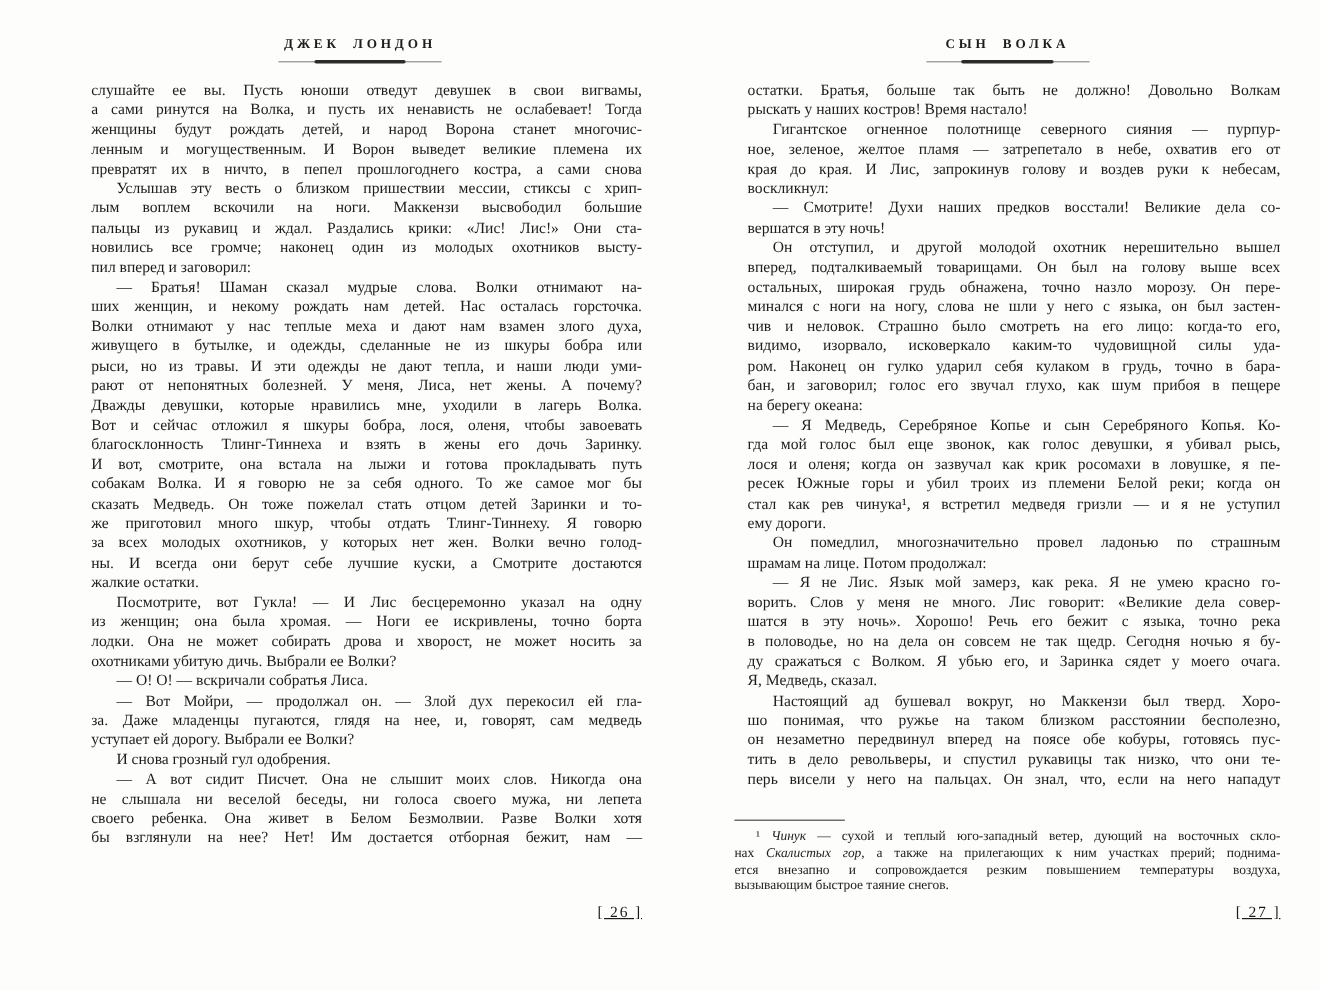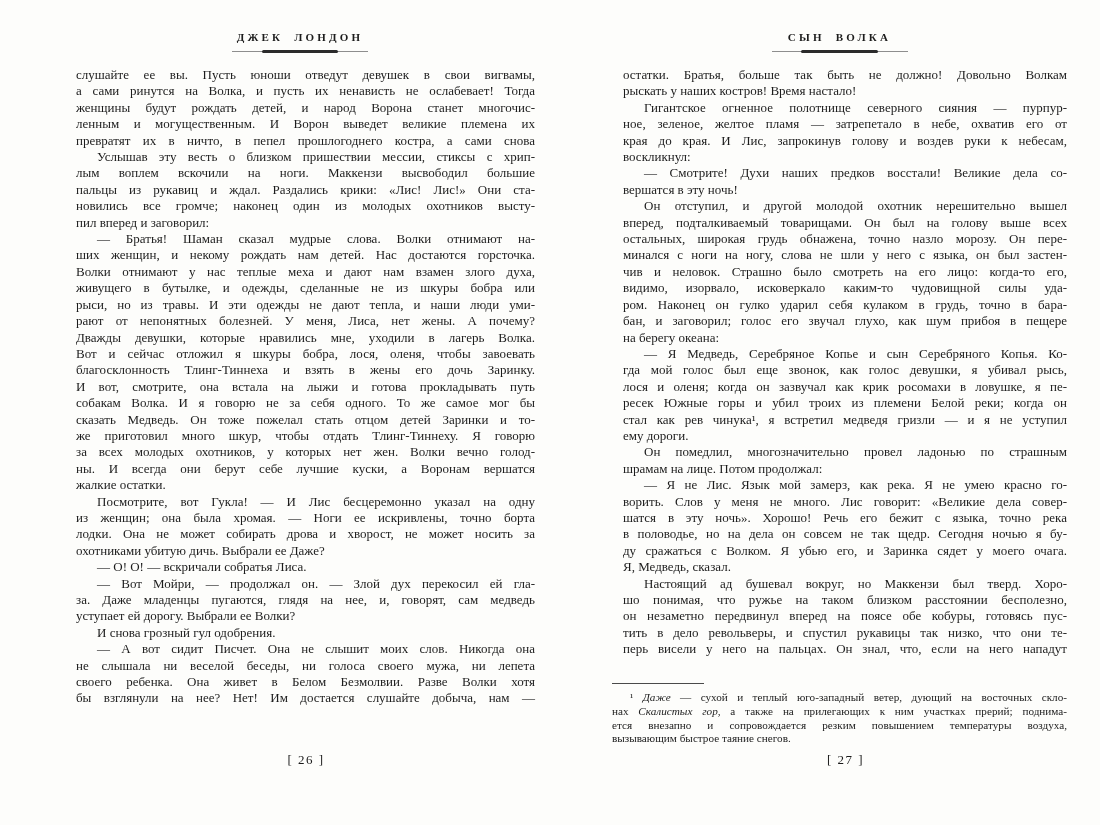--- a/index.html
+++ b/index.html
@@ -32,22 +32,22 @@
   }
   .tline.end{text-align-last:left;-moz-text-align-last:left}
   .tline.ind{text-indent:21px}
   .it{font-style:italic}
 
   .footnote-rule{position:absolute;top:683px;left:0;width:92px;height:1px;background:#4a4a4a}
   .footnote{position:absolute;top:691px;left:0;right:0;font-size:11.2px;line-height:13.8px;color:#222}
   .footnote .tline.ind{text-indent:18px}
 
   .pagenum{
-    position:absolute;top:752px;left:12px;right:0;text-align:center;
-    font-size:13px;letter-spacing:1.5px;color:#1a1a1a;
+    position:absolute;top:752px;left:12px;right:0;text-align:right;
+    font-size:13px;letter-spacing:1.5px;color:#1a1a1a;text-decoration:underline;
   }
 </style>
 </head>
 <body>
 
 <section class="page left">
   <header class="running-head">
     <div class="rh-text">ДЖЕК ЛОНДОН</div>
     <div class="rh-rule"></div>
   </header>
@@ -56,48 +56,48 @@
       <div class="tline"><span>а сами ринутся на Волка, и пусть их ненависть не ослабевает! Тогда</span></div>
       <div class="tline"><span>женщины будут рождать детей, и народ Ворона станет многочис-</span></div>
       <div class="tline"><span>ленным и могущественным. И Ворон выведет великие племена их</span></div>
       <div class="tline"><span>превратят их в ничто, в пепел прошлогоднего костра, а сами снова</span></div>
       <div class="tline ind"><span>Услышав эту весть о близком пришествии мессии, стиксы с хрип-</span></div>
       <div class="tline"><span>лым воплем вскочили на ноги. Маккензи высвободил большие</span></div>
       <div class="tline"><span>пальцы из рукавиц и ждал. Раздались крики: «Лис! Лис!» Они ста-</span></div>
       <div class="tline"><span>новились все громче; наконец один из молодых охотников высту-</span></div>
       <div class="tline end"><span>пил вперед и заговорил:</span></div>
       <div class="tline ind"><span>— Братья! Шаман сказал мудрые слова. Волки отнимают на-</span></div>
-      <div class="tline"><span>ших женщин, и некому рождать нам детей. Нас достаются горсточка.</span></div>
+      <div class="tline"><span>ших женщин, и некому рождать нам детей. Нас осталась горсточка.</span></div>
       <div class="tline"><span>Волки отнимают у нас теплые меха и дают нам взамен злого духа,</span></div>
       <div class="tline"><span>живущего в бутылке, и одежды, сделанные не из шкуры бобра или</span></div>
       <div class="tline"><span>рыси, но из травы. И эти одежды не дают тепла, и наши люди уми-</span></div>
       <div class="tline"><span>рают от непонятных болезней. У меня, Лиса, нет жены. А почему?</span></div>
       <div class="tline"><span>Дважды девушки, которые нравились мне, уходили в лагерь Волка.</span></div>
       <div class="tline"><span>Вот и сейчас отложил я шкуры бобра, лося, оленя, чтобы завоевать</span></div>
       <div class="tline"><span>благосклонность Тлинг-Тиннеха и взять в жены его дочь Заринку.</span></div>
       <div class="tline"><span>И вот, смотрите, она встала на лыжи и готова прокладывать путь</span></div>
       <div class="tline"><span>собакам Волка. И я говорю не за себя одного. То же самое мог бы</span></div>
       <div class="tline"><span>сказать Медведь. Он тоже пожелал стать отцом детей Заринки и то-</span></div>
       <div class="tline"><span>же приготовил много шкур, чтобы отдать Тлинг-Тиннеху. Я говорю</span></div>
       <div class="tline"><span>за всех молодых охотников, у которых нет жен. Волки вечно голод-</span></div>
-      <div class="tline"><span>ны. И всегда они берут себе лучшие куски, а Воронам вершатся</span></div>
+      <div class="tline"><span>ны. И всегда они берут себе лучшие куски, а Смотрите достаются</span></div>
       <div class="tline end"><span>жалкие остатки.</span></div>
       <div class="tline ind"><span>Посмотрите, вот Гукла! — И Лис бесцеремонно указал на одну</span></div>
       <div class="tline"><span>из женщин; она была хромая. — Ноги ее искривлены, точно борта</span></div>
       <div class="tline"><span>лодки. Она не может собирать дрова и хворост, не может носить за</span></div>
-      <div class="tline end"><span>охотниками убитую дичь. Выбрали ее Даже?</span></div>
+      <div class="tline end"><span>охотниками убитую дичь. Выбрали ее Волки?</span></div>
       <div class="tline ind end"><span>— О! О! — вскричали собратья Лиса.</span></div>
       <div class="tline ind"><span>— Вот Мойри, — продолжал он. — Злой дух перекосил ей гла-</span></div>
       <div class="tline"><span>за. Даже младенцы пугаются, глядя на нее, и, говорят, сам медведь</span></div>
       <div class="tline end"><span>уступает ей дорогу. Выбрали ее Волки?</span></div>
       <div class="tline ind end"><span>И снова грозный гул одобрения.</span></div>
       <div class="tline ind"><span>— А вот сидит Писчет. Она не слышит моих слов. Никогда она</span></div>
       <div class="tline"><span>не слышала ни веселой беседы, ни голоса своего мужа, ни лепета</span></div>
       <div class="tline"><span>своего ребенка. Она живет в Белом Безмолвии. Разве Волки хотя</span></div>
-      <div class="tline"><span>бы взглянули на нее? Нет! Им достается слушайте добыча, нам —</span></div>
+      <div class="tline"><span>бы взглянули на нее? Нет! Им достается отборная бежит, нам —</span></div>
     </div>
   <div class="pagenum">[ 26 ]</div>
 </section>
 
 <section class="page right">
   <header class="running-head">
     <div class="rh-text">СЫН ВОЛКА</div>
     <div class="rh-rule"></div>
   </header>
   <div class="bodytext">
@@ -133,19 +133,19 @@
       <div class="tline"><span>ду сражаться с Волком. Я убью его, и Заринка сядет у моего очага.</span></div>
       <div class="tline end"><span>Я, Медведь, сказал.</span></div>
       <div class="tline ind"><span>Настоящий ад бушевал вокруг, но Маккензи был тверд. Хоро-</span></div>
       <div class="tline"><span>шо понимая, что ружье на таком близком расстоянии бесполезно,</span></div>
       <div class="tline"><span>он незаметно передвинул вперед на поясе обе кобуры, готовясь пус-</span></div>
       <div class="tline"><span>тить в дело револьверы, и спустил рукавицы так низко, что они те-</span></div>
       <div class="tline"><span>перь висели у него на пальцах. Он знал, что, если на него нападут</span></div>
     </div>
   <div class="footnote-rule"></div>
   <div class="footnote">
-      <div class="tline ind"><span>¹ </span><span class="it">Даже</span><span> — сухой и теплый юго-западный ветер, дующий на восточных скло-</span></div>
+      <div class="tline ind"><span>¹ </span><span class="it">Чинук</span><span> — сухой и теплый юго-западный ветер, дующий на восточных скло-</span></div>
       <div class="tline"><span>нах </span><span class="it">Скалистых гор</span><span>, а также на прилегающих к ним участках прерий; поднима-</span></div>
       <div class="tline"><span>ется внезапно и сопровождается резким повышением температуры воздуха,</span></div>
       <div class="tline end"><span>вызывающим быстрое таяние снегов.</span></div>
     </div>
   <div class="pagenum">[ 27 ]</div>
 </section>
 
 </body></html>

